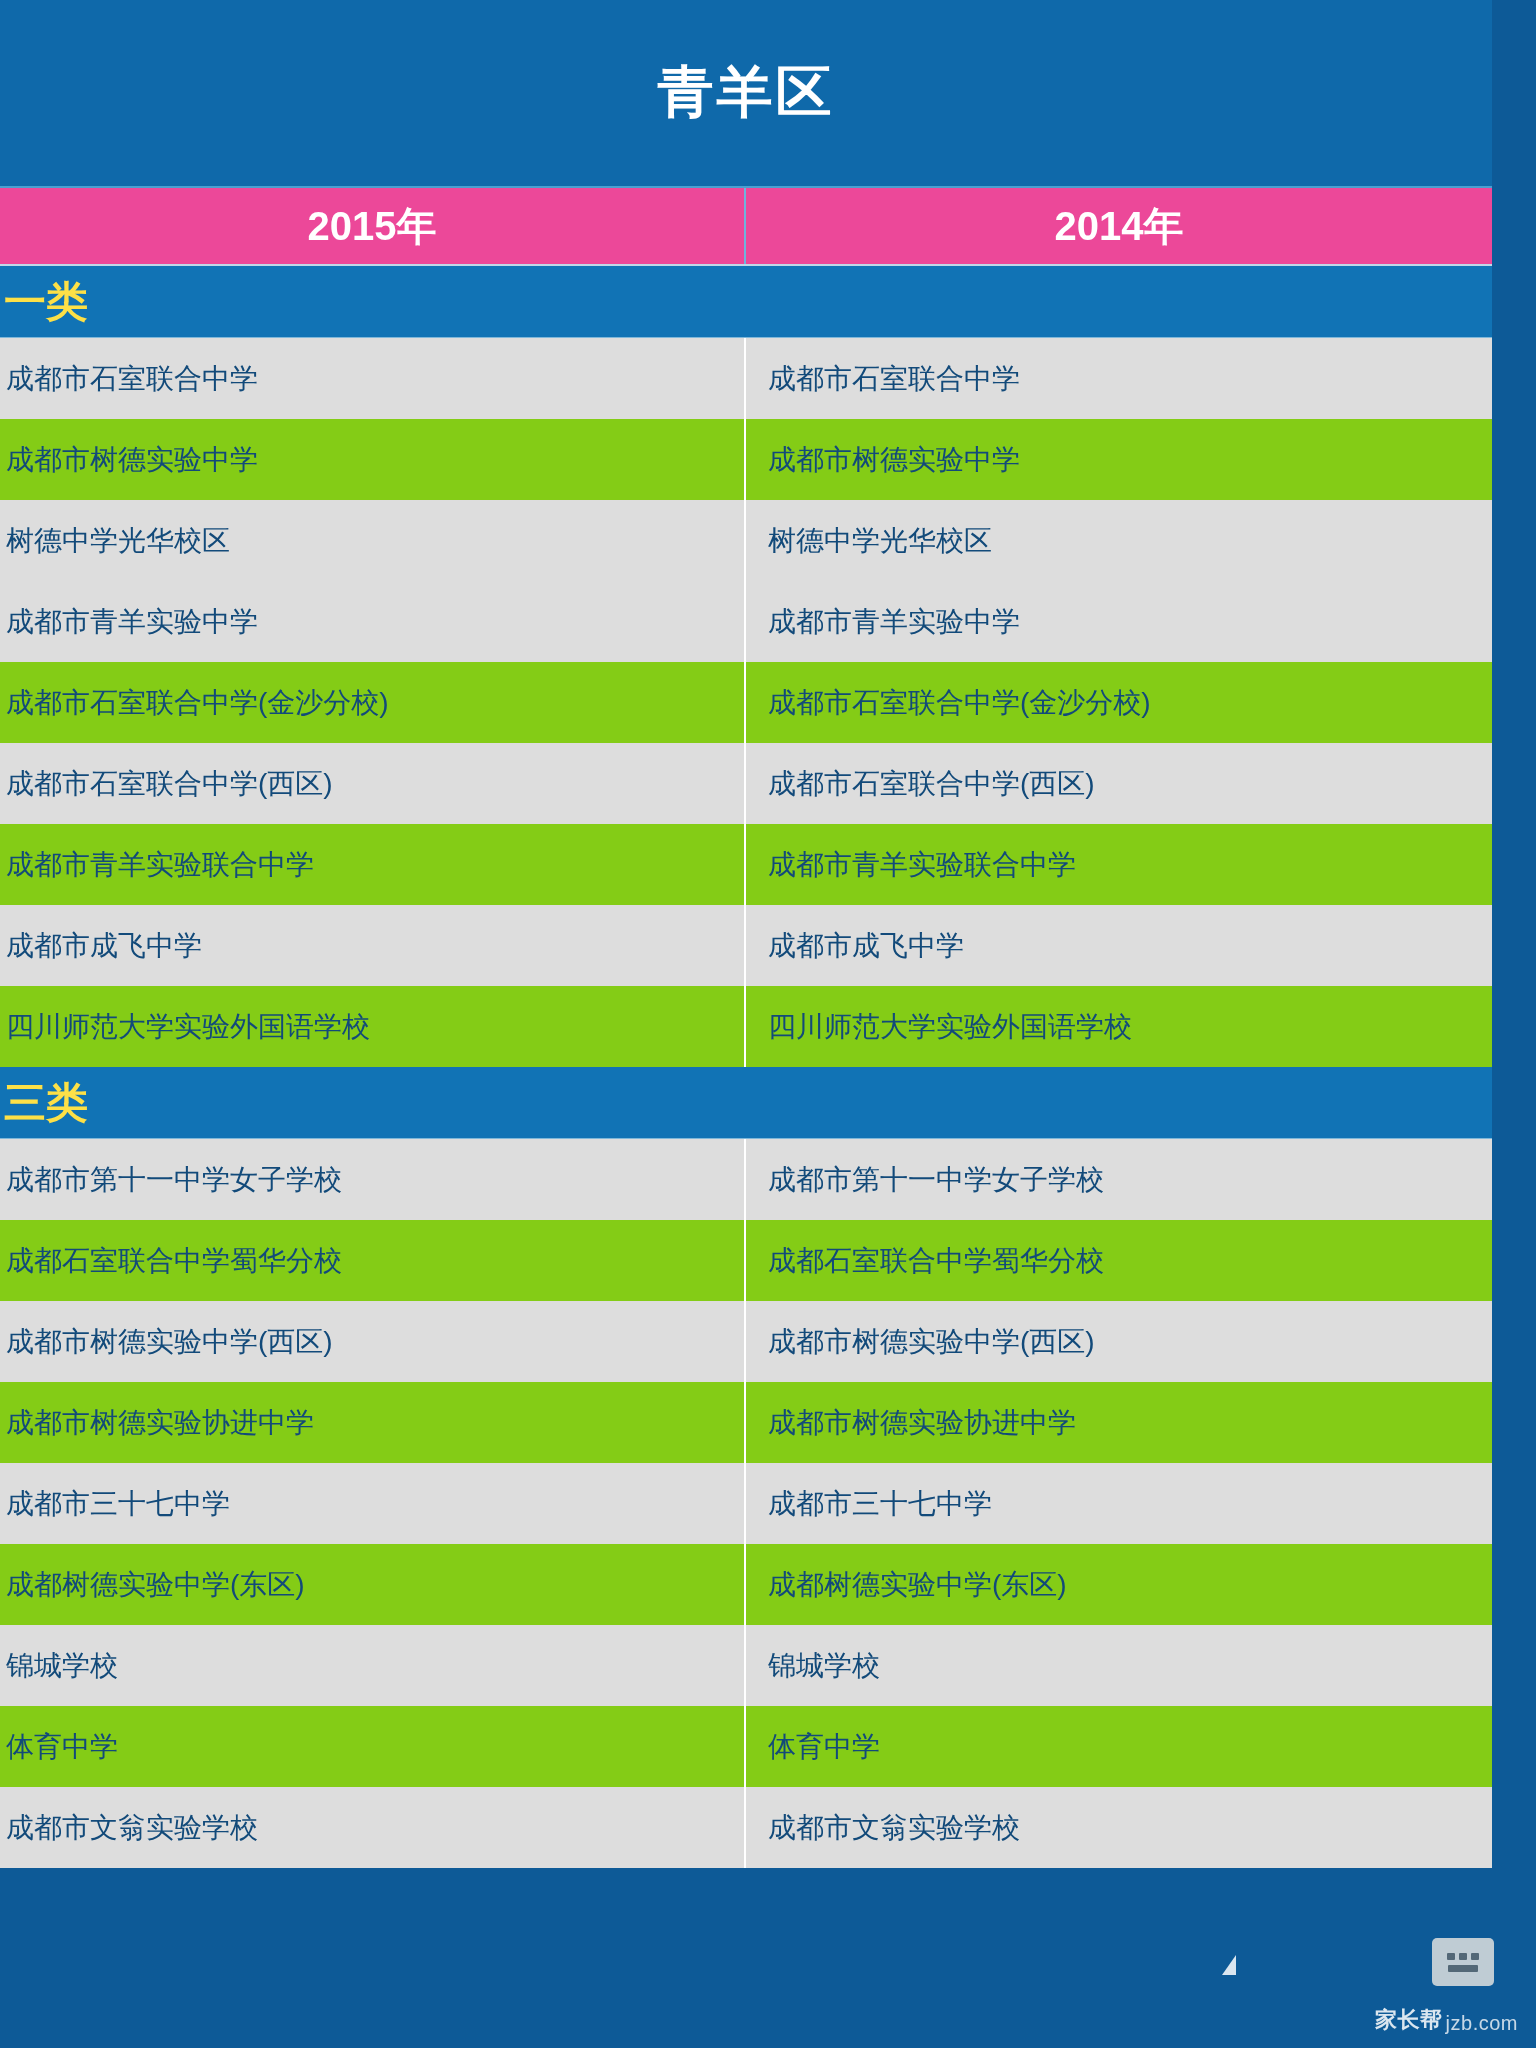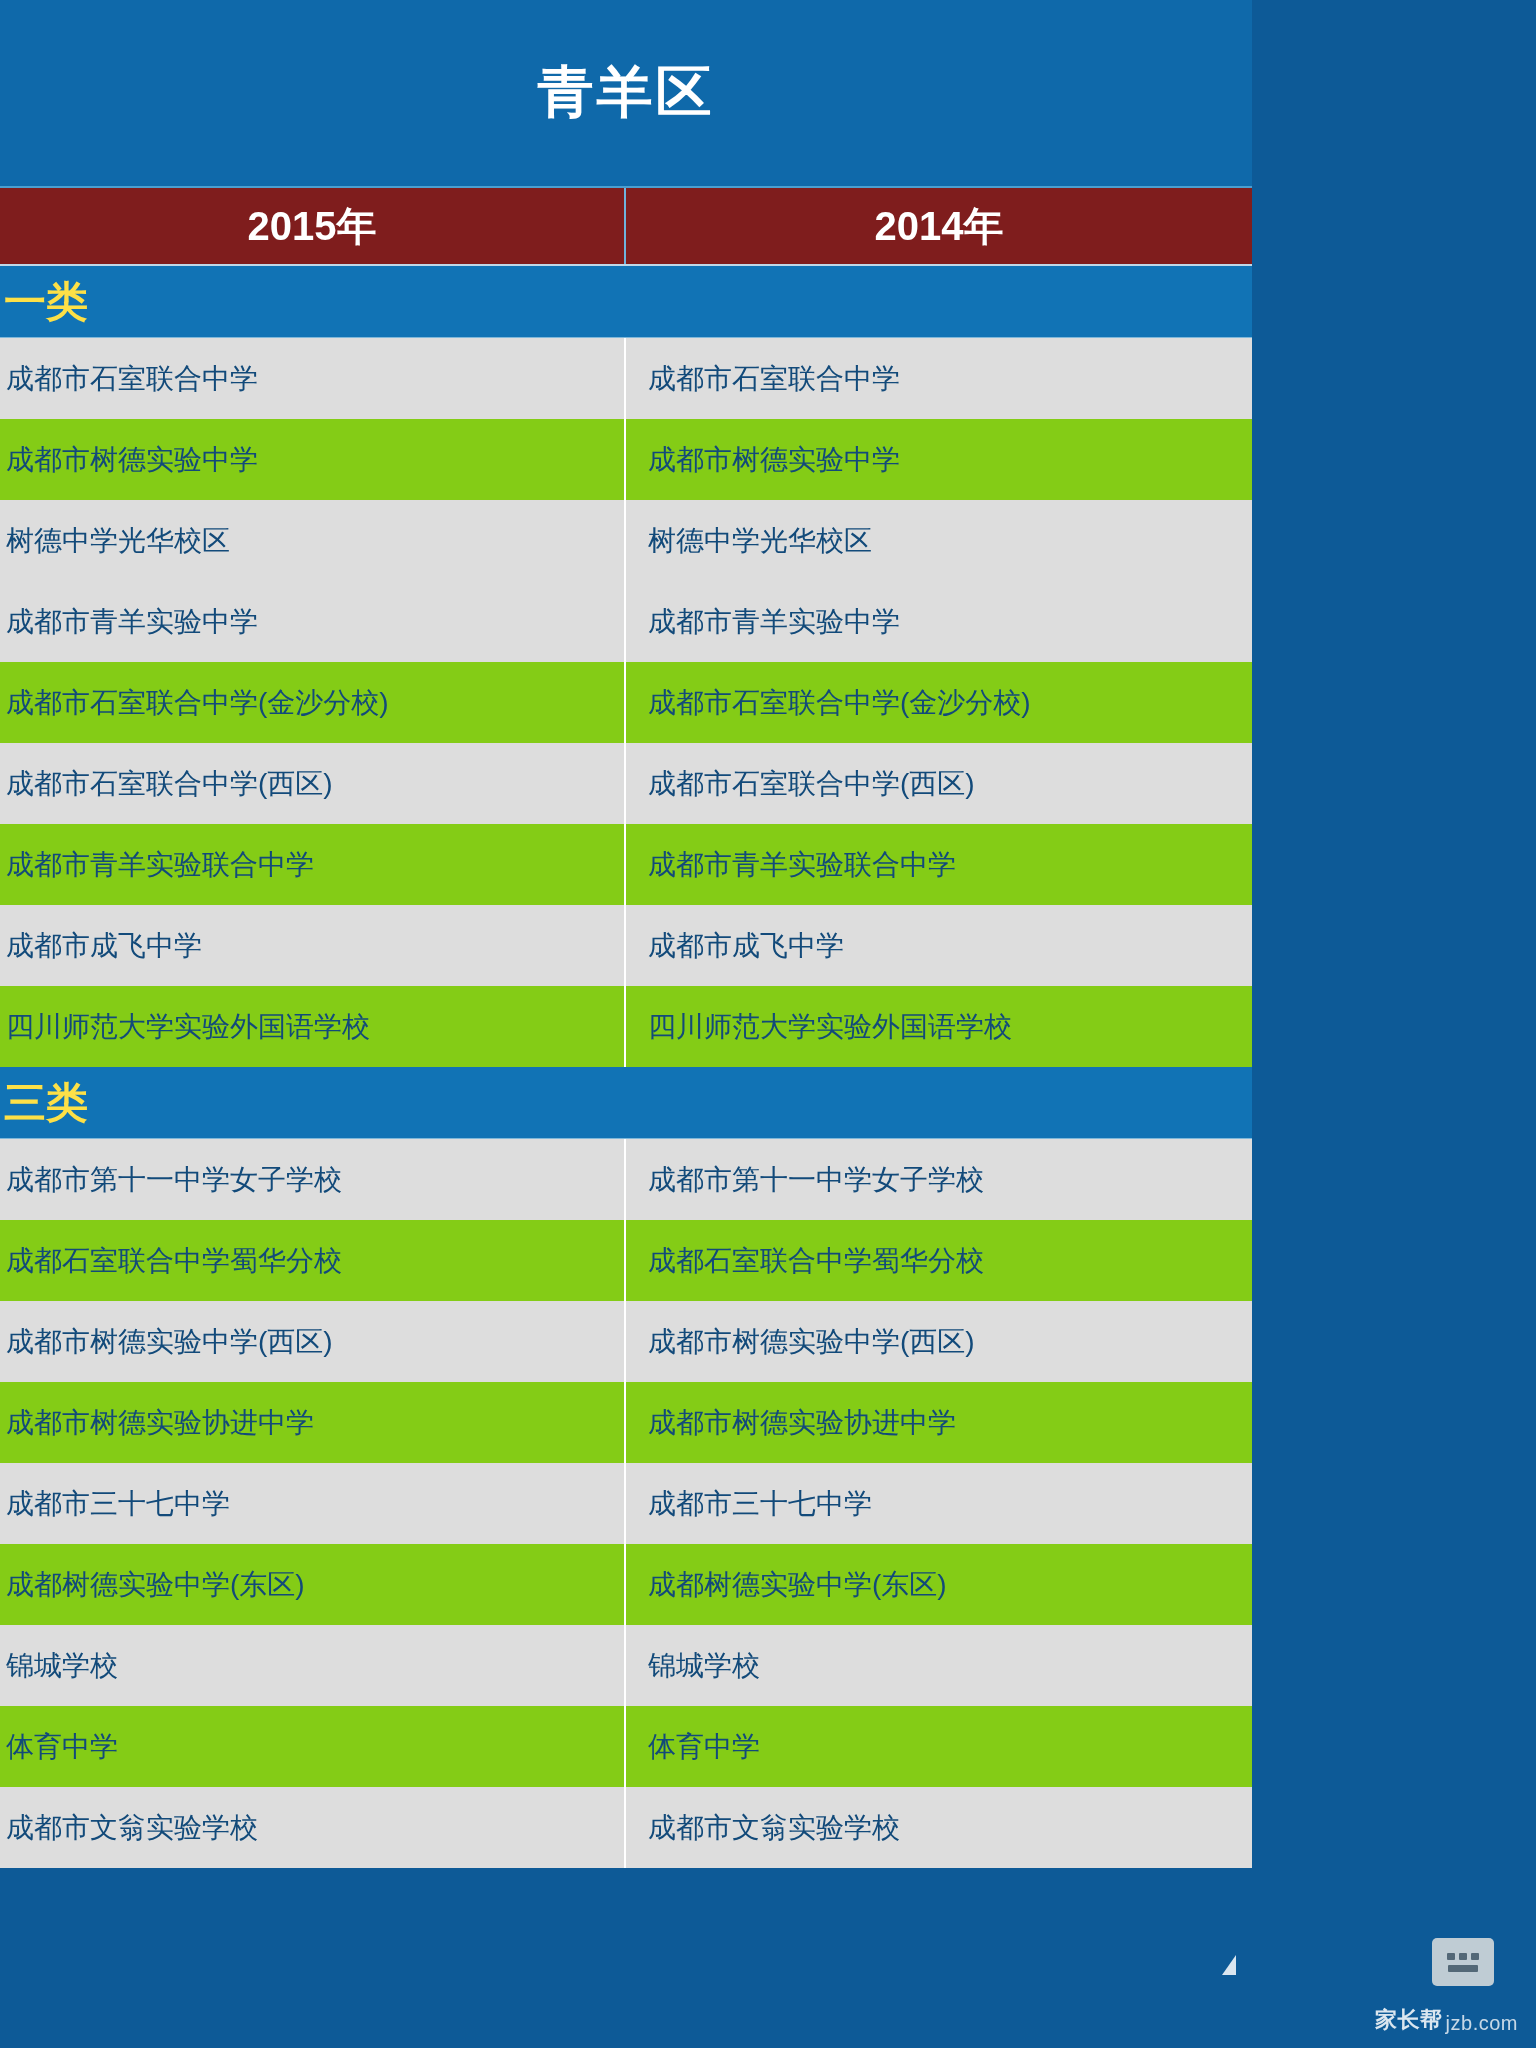--- a/index.html
+++ b/index.html
@@ -16,21 +16,21 @@
   .page {
     position: relative;
     width: 1536px;
     height: 2048px;
     background: #0d5a97;
     box-sizing: border-box;
     padding: 0 14px 0 0;
   }
   .table-wrap {
     position: relative;
-    width: 1252px;
+    width: 1492px;
     box-sizing: border-box;
     padding-left: 0px;
   }
   .title-bar {
     height: 188px;
     background: #0f69aa;
     display: flex;
     align-items: center;
     justify-content: center;
     border-bottom: 2px solid #4a9fd0;
@@ -38,21 +38,21 @@
   }
   .title-bar .title {
     color: #ffffff;
     font-size: 56px;
     font-weight: bold;
     letter-spacing: 3px;
   }
   .year-row {
     display: flex;
     height: 78px;
-    background: #7f1d1d;
+    background: #ec4899;
     border-bottom: 2px solid #bfd8e8;
     box-sizing: border-box;
   }
   .year-cell {
     flex: 0 0 50%;
     display: flex;
     align-items: center;
     justify-content: center;
     color: #ffffff;
     font-size: 40px;

